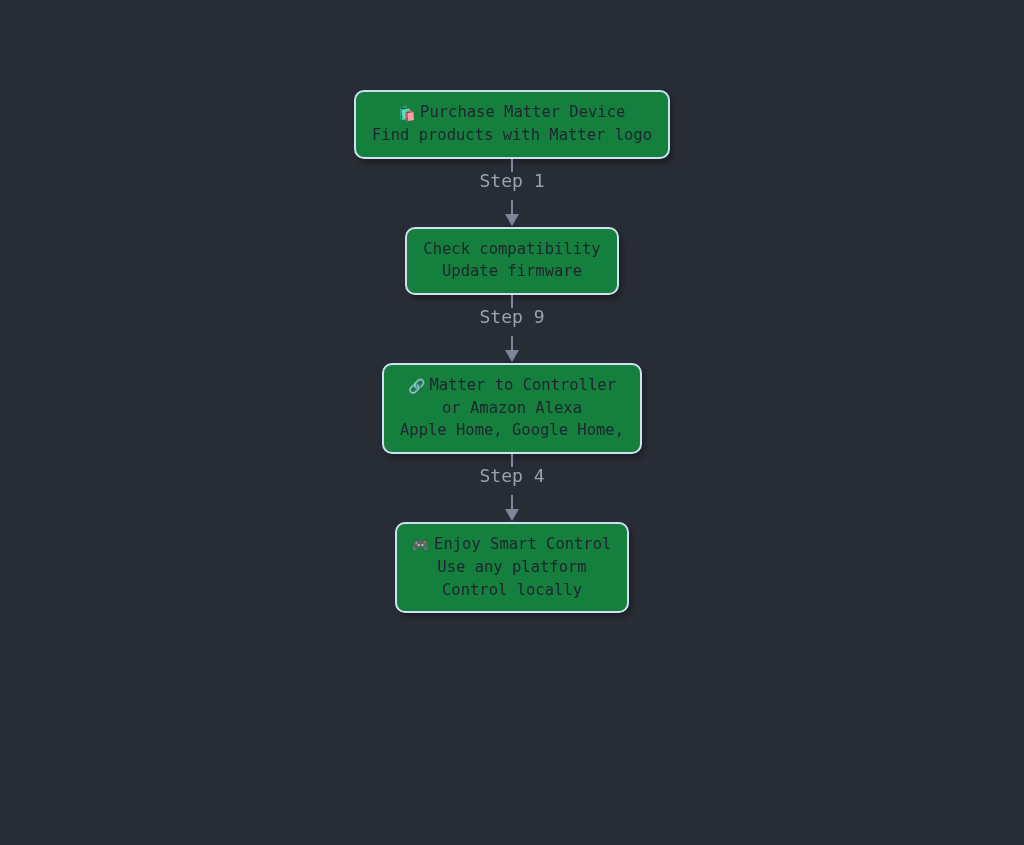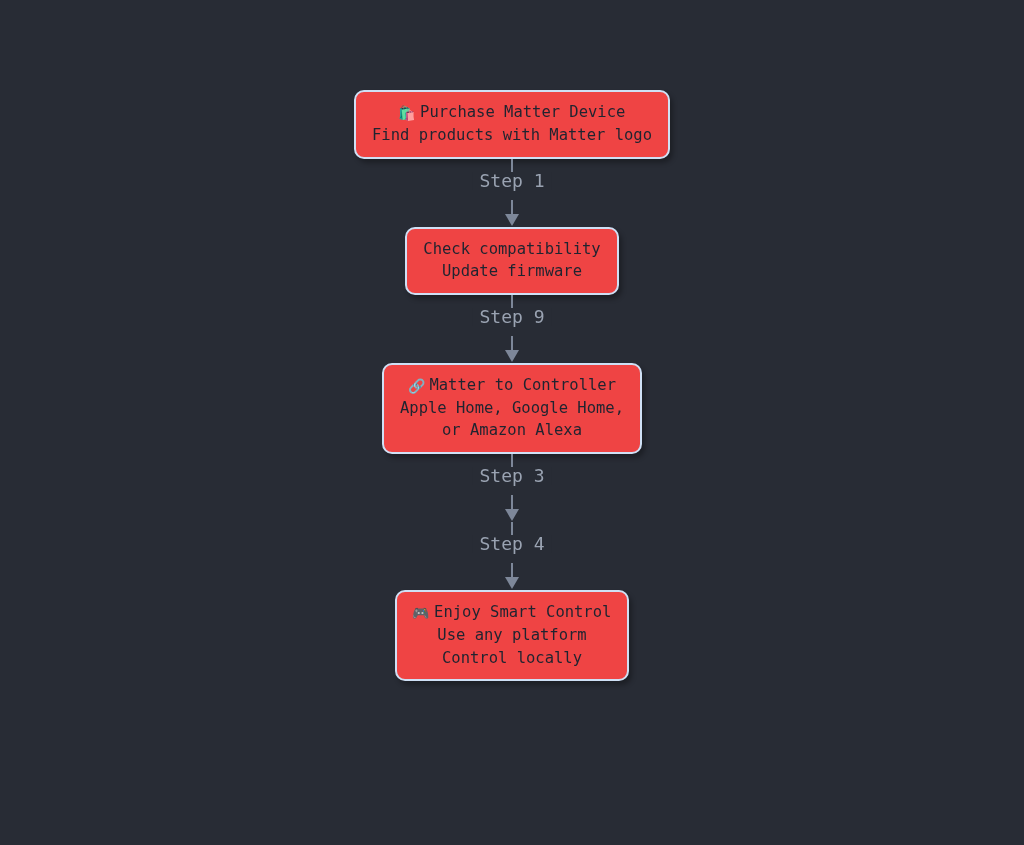--- a/index.html
+++ b/index.html
@@ -26,21 +26,21 @@
     top: 0;
     width: 1024px;
     display: flex;
     flex-direction: column;
     align-items: center;
     padding-top: 90px;
     box-sizing: border-box;
   }
 
   .node {
-    background: #ef4444;
+    background: #15803d;
     border: 2px solid #cfe0f5;
     border-radius: 10px;
     box-shadow: 3px 4px 5px rgba(0,0,0,0.30);
     padding: 9px 16px 10px 16px;
     box-sizing: border-box;
     text-align: center;
     color: #1f2430;
     font-size: 15.5px;
     line-height: 22.4px;
     letter-spacing: 0px;
@@ -136,30 +136,24 @@
 
     <div class="connector">
       <div class="seg seg-top"></div>
       <div class="edge-label">Step 9</div>
       <div class="seg seg-bot"></div>
       <div class="arrowhead"></div>
     </div>
 
     <div class="node">
       <span class="node-line"><span class="node-emoji">🔗</span><span>Matter to Controller</span></span>
+      <span class="node-line">or Amazon Alexa</span>
       <span class="node-line">Apple Home, Google Home,</span>
-      <span class="node-line">or Amazon Alexa</span>
     </div>
 
-    <div class="connector">
-      <div class="seg seg-top"></div>
-      <div class="edge-label">Step 3</div>
-      <div class="seg seg-bot"></div>
-      <div class="arrowhead"></div>
-    </div>
 
 
     <div class="connector">
       <div class="seg seg-top"></div>
       <div class="edge-label">Step 4</div>
       <div class="seg seg-bot"></div>
       <div class="arrowhead"></div>
     </div>
 
     <div class="node">

